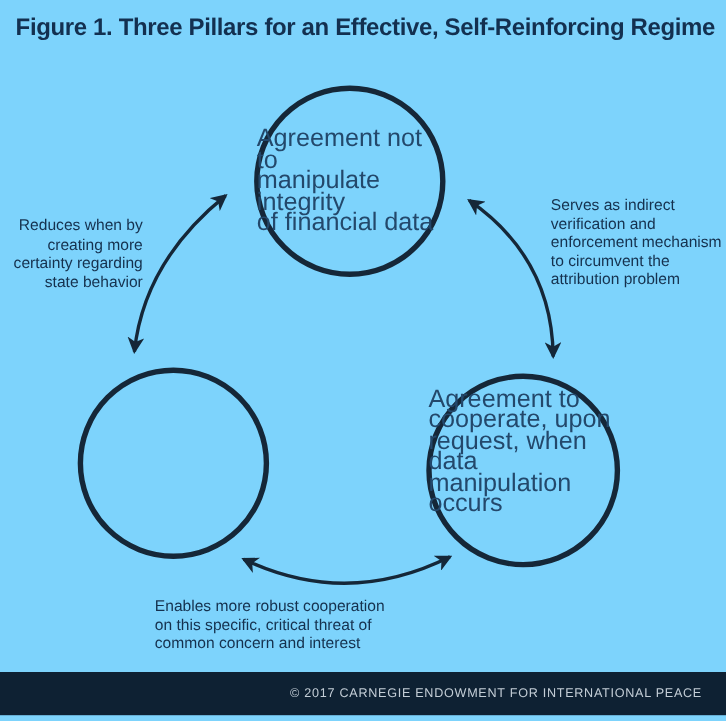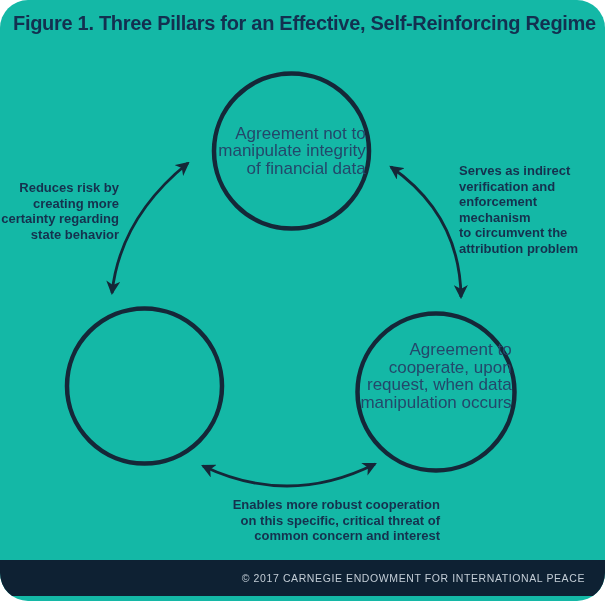--- a/index.html
+++ b/index.html
@@ -1,24 +1,23 @@
 <!DOCTYPE html>
 <html><head>
 <meta charset="utf-8">
 <style>
   html, body { margin: 0; padding: 0; }
   body { background: #ffffff; }
   .figure {
     position: relative;
     width: 605px;
     height: 601px;
-    background: #14b8a6;
+    background: #7dd3fc;
     overflow: hidden;
     font-family: "Liberation Sans", sans-serif;
-    border-radius: 28px;
   }
   .title {
     position: absolute;
     left: 13px;
     top: 12px;
     width: 585px;
     font-size: 20px;
     font-weight: bold;
     letter-spacing: -0.3px;
     color: #133050;
@@ -26,40 +25,40 @@
   .diagram-svg {
     position: absolute;
     left: 0;
     top: 0;
   }
   .node-text {
     position: absolute;
     display: flex;
     align-items: center;
     justify-content: center;
-    text-align: right;
+    text-align: left;
     white-space: pre-line;
     color: #23486b;
-    font-size: 17px;
+    font-size: 21px;
     line-height: 17.5px;
   }
   .node-text.top    { left: 214px; top:  74px; width: 156px; height: 154px; }
   .node-text.bleft  { left:  66px; top: 309px; width: 157px; height: 154px; }
   .node-text.bright { left: 357px; top: 298px; width: 158px; height: 156px; }
   .edge-label {
     position: absolute;
     white-space: pre-line;
     color: #15314e;
     font-size: 13px;
-    font-weight: bold;
+    font-weight: normal;
     line-height: 15.5px;
   }
   .edge-label.left   { left: 0px;   top: 180px; width: 119px; text-align: right; }
   .edge-label.right  { left: 459px; top: 163px; width: 146px; text-align: left; }
-  .edge-label.bottom { left: 140px; top: 497px; width: 300px; text-align: right; }
+  .edge-label.bottom { left: 129px; top: 497px; width: 300px; text-align: left; }
   .footer {
     position: absolute;
     left: 0;
     top: 560px;
     width: 605px;
     height: 36px;
     background: #0e2133;
     display: flex;
     align-items: center;
     justify-content: flex-end;
@@ -98,21 +97,21 @@
   <div class="node-text top">Agreement not to
 manipulate integrity
 of financial data</div>
 
 
   <div class="node-text bright">Agreement to
 cooperate, upon
 request, when data
 manipulation occurs</div>
 
-  <div class="edge-label left">Reduces risk by
+  <div class="edge-label left">Reduces when by
 creating more
 certainty regarding
 state behavior</div>
 
   <div class="edge-label right">Serves as indirect
 verification and
 enforcement mechanism
 to circumvent the
 attribution problem</div>
 

